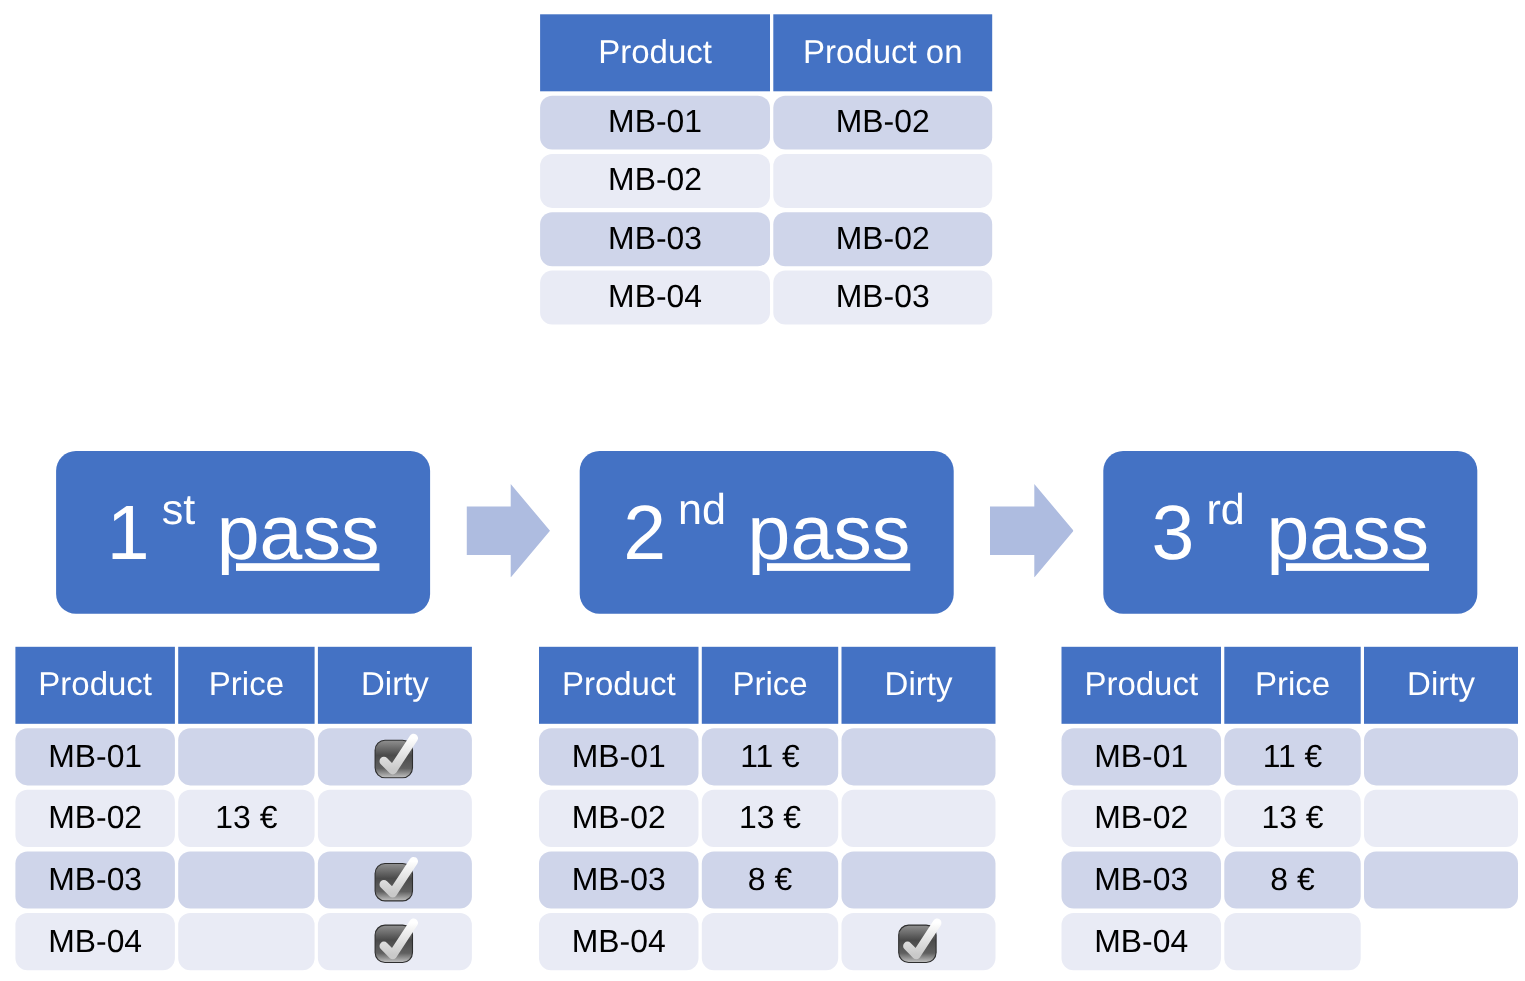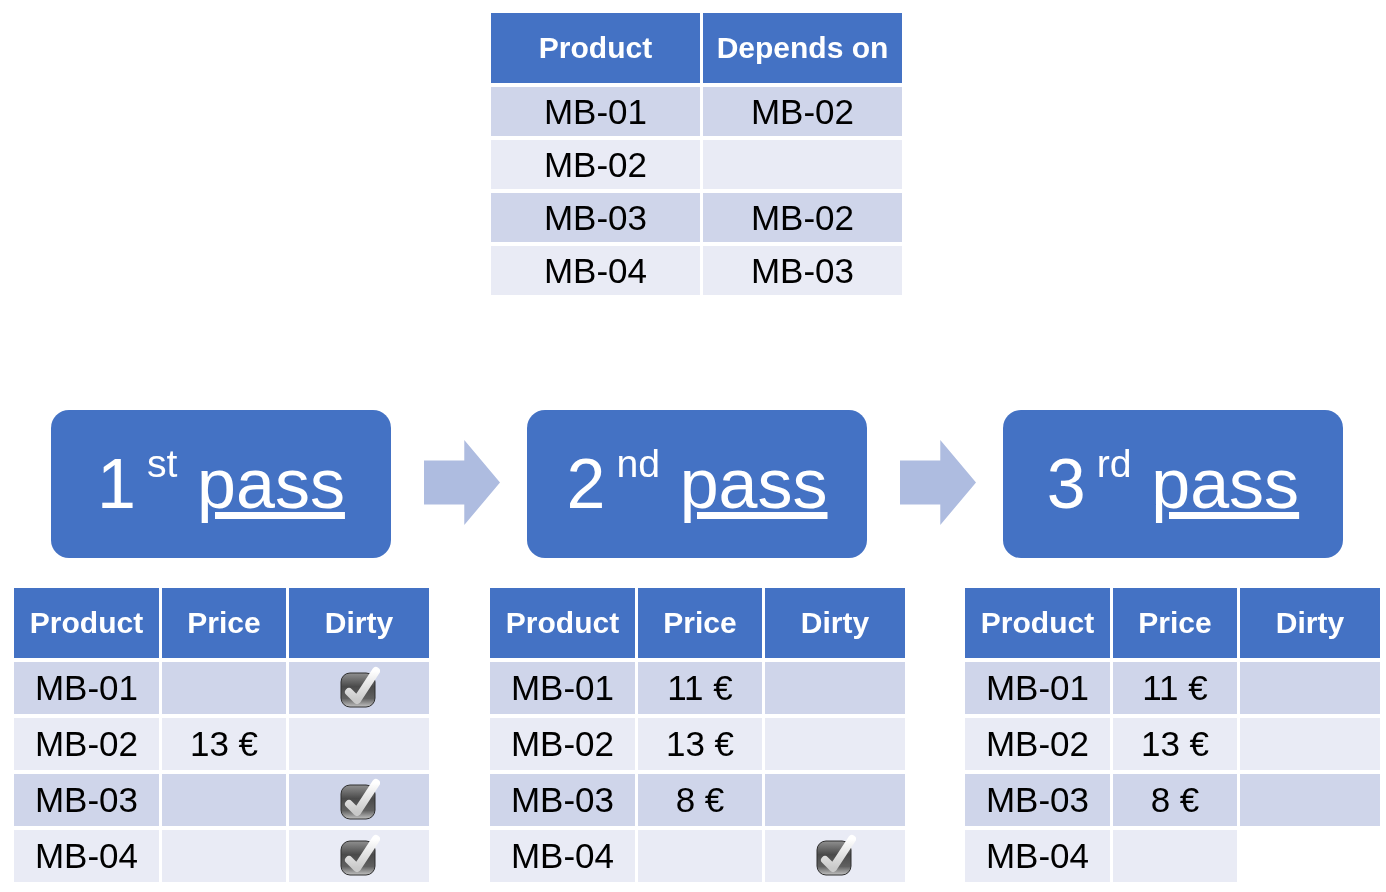--- a/index.html
+++ b/index.html
@@ -33,28 +33,28 @@
     grid-template-columns: 145px 124px 140px;
     grid-template-rows: 70px repeat(4, 52px);
   }
   .pass-table.t1 { left: 14px; }
   .pass-table.t2 { left: 490px; }
   .pass-table.t3 { left: 965px; }
 
   .th {
     background: var(--accent);
     color: var(--header_text);
-    font-weight: bold;
+    font-weight: normal;
     font-size: 30px;
     display: flex; align-items: center; justify-content: center;
   }
   .td {
     color: var(--body_text);
-    font-size: 35px;
-    display: flex; align-items: center; justify-content: center;
+    font-size: 29px;
+    display: flex; align-items: center; justify-content: center; border-radius: 11px;
   }
   .td.dark  { background: var(--band_dark); }
   .td.light { background: var(--band_light); }
 
   
   .pass-box {
     position: absolute;
     top: 410px;
     width: 340px; height: 148px;
     background: var(--accent);
@@ -107,21 +107,21 @@
       </linearGradient>
       <linearGradient id="ckg" x1="0" y1="0" x2="0" y2="1">
         <stop offset="0%" stop-color="#ffffff"></stop>
         <stop offset="100%" stop-color="#c9c9c9"></stop>
       </linearGradient>
     </defs>
   </svg>
 
   <div class="grid-table dep-table">
     <div class="th">Product</div>
-    <div class="th">Depends on</div>
+    <div class="th">Product on</div>
 
     <div class="td dark">MB-01</div>
     <div class="td dark">MB-02</div>
 
     <div class="td light">MB-02</div>
     <div class="td light"></div>
 
     <div class="td dark">MB-03</div>
     <div class="td dark">MB-02</div>
 

